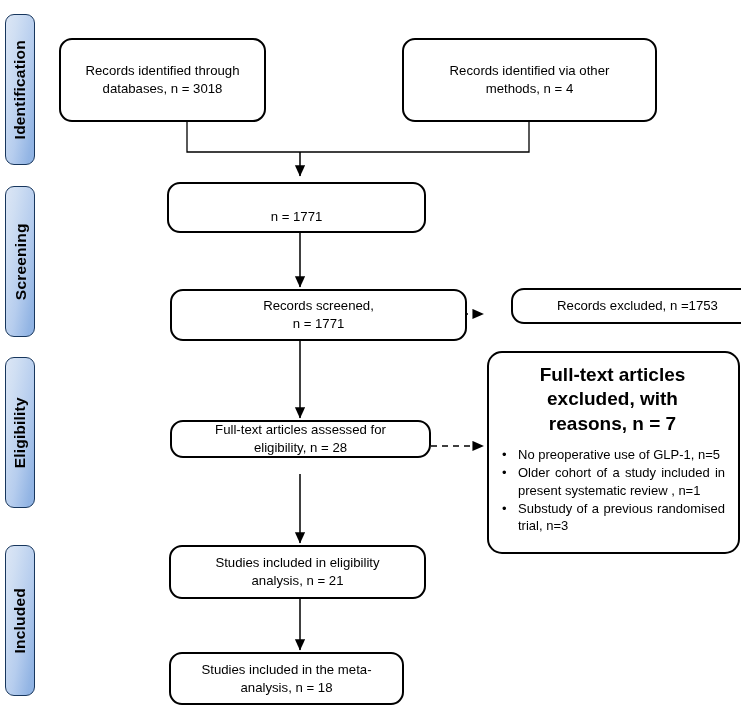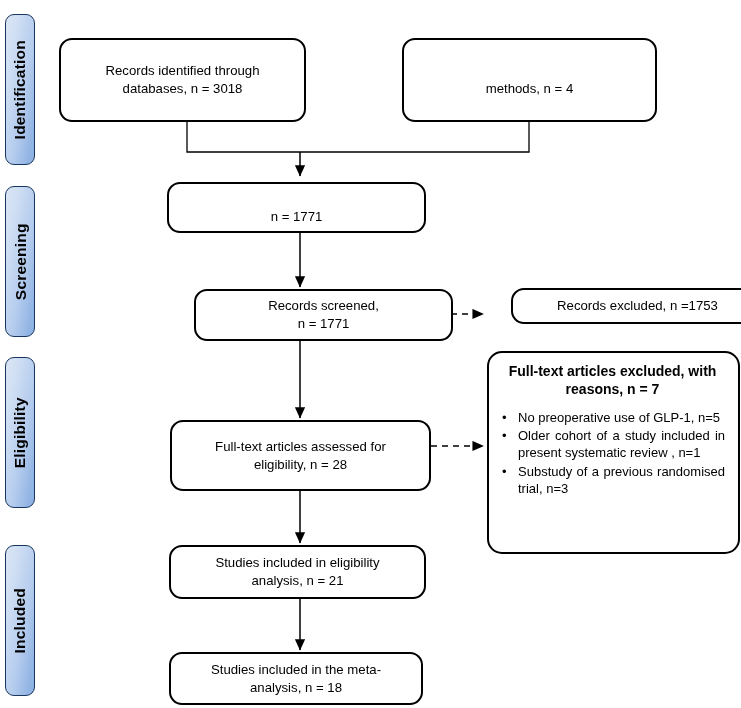--- a/index.html
+++ b/index.html
@@ -71,21 +71,21 @@
     border: 2.6px solid #000000;
     border-radius: 15px;
     background: #ffffff;
     padding: 9px 13px 10px 11px;
     font-size: 13px;
     line-height: 1.3;
   }
   .reasons-title {
     font-weight: bold;
     text-align: center;
-    font-size: 14px;
+    font-size: 19px;
     line-height: 1.28;
     margin: 1px 4px 10px 4px;
   }
   .reasons-list {
     margin: 0;
     padding: 0;
     list-style: none;
   }
   .reasons-list li {
     position: relative;
@@ -154,69 +154,69 @@
   </div>
 
   <div class="stage-pill" style="left:5px; top:357px; width:30px; height:151px;">
     <span class="stage-label">Eligibility</span>
   </div>
 
   <div class="stage-pill" style="left:5px; top:545px; width:30px; height:151px;">
     <span class="stage-label">Included</span>
   </div>
 
-  <div class="flow-box" style="left:59px; top:38px; width:247px; height:84px;">
+  <div class="flow-box" style="left:59px; top:38px; width:207px; height:84px;">
     <span class="box-text">
       <span>Records identified through</span><br>
       <span>databases, n = 3018</span>
     </span>
   </div>
 
   <div class="flow-box" style="left:402px; top:38px; width:255px; height:84px;">
     <span class="box-text">
-      <br>
+      <span>Records identified via other</span><br>
       <span>methods, n = 4</span>
     </span>
   </div>
 
   <div class="flow-box" style="left:167px; top:182px; width:259px; height:51px;">
     <span class="box-text">
       <br>
       <span>n = 1771</span>
     </span>
   </div>
 
-  <div class="flow-box" style="left:170px; top:289px; width:259px; height:52px;margin-left:24px;">
+  <div class="flow-box" style="left:170px; top:289px; width:297px; height:52px;">
     <span class="box-text">
       <span>Records screened,</span><br>
       <span>n = 1771</span>
     </span>
   </div>
 
   <div class="flow-box" style="left:511px; top:288px; width:253px; height:36px;">
     <span class="box-text">
       <span>Records excluded, n =1753</span>
     </span>
   </div>
 
-  <div class="flow-box" style="left:170px; top:420px; width:261px; height:71px;">
+  <div class="flow-box" style="left:170px; top:420px; width:261px; height:38px;">
     <span class="box-text">
       <span>Full-text articles assessed for</span><br>
       <span>eligibility, n = 28</span>
     </span>
   </div>
 
   <div class="flow-box" style="left:169px; top:545px; width:257px; height:54px;">
     <span class="box-text">
       <span>Studies included in eligibility</span><br>
       <span>analysis, n = 21</span>
     </span>
   </div>
 
-  <div class="flow-box" style="left:169px; top:652px; width:254px; height:53px;">
+  <div class="flow-box" style="left:169px; top:652px; width:235px; height:53px;">
     <span class="box-text">
       <span>Studies included in the meta-</span><br>
       <span>analysis, n = 18</span>
     </span>
   </div>
 
   <div class="reasons-box" style="left:487px; top:351px; width:253px; height:203px;">
     <div class="reasons-title">
       <span>Full-text articles excluded, with</span><br>
       <span>reasons, n = 7</span>

